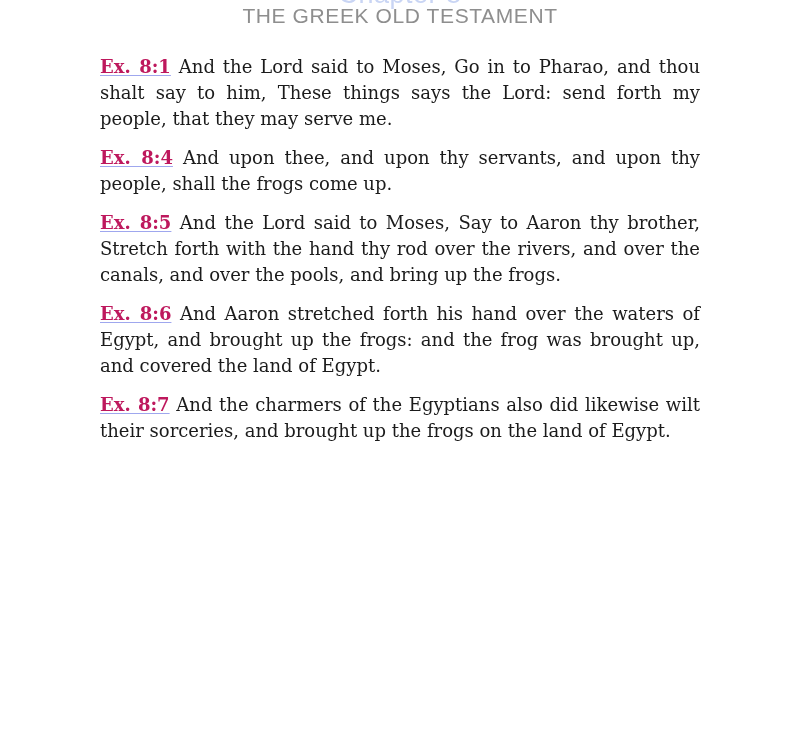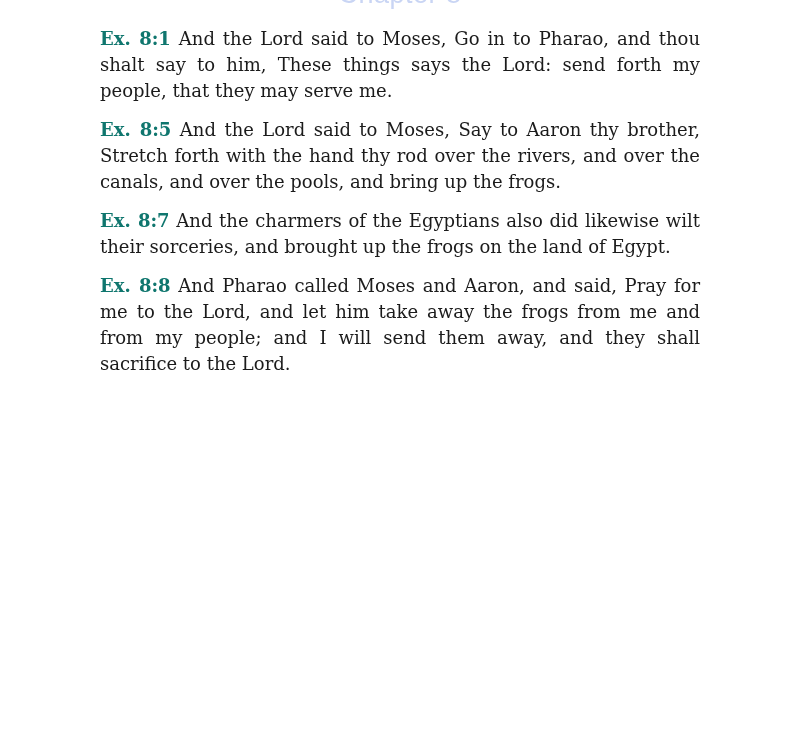--- a/index.html
+++ b/index.html
@@ -47,44 +47,47 @@
     line-height: 26px;
     color: #1b1b1b;
     text-align: justify;
     hyphens: auto;
   }
   .verse {
     margin: 0 0 13px 0;
   }
   .verse-ref {
     font-weight: 700;
-    color: #0f766e;
+    color: #be185d;
+    text-decoration: underline;
     text-decoration-color: #9fa7ee;
     text-decoration-thickness: 1px;
     text-underline-offset: 2px;
     cursor: pointer;
     margin-top: 15px;
   }
 </style>
 </head>
 <body>
 
 <div class="page">
 
   <div class="chapter-heading">Chapter 8</div>
 
+  <div class="page-title">THE GREEK OLD TESTAMENT</div>
 
   <div class="content">
 
     <p class="verse"><a class="verse-ref">Ex. 8:1</a> <span>And the Lord said to Moses, Go in to Pharao, and thou shalt say to him, These things says the Lord: send forth my people, that they may serve me.</span></p>
 
 
 
+    <p class="verse"><a class="verse-ref">Ex. 8:4</a> <span>And upon thee, and upon thy servants, and upon thy people, shall the frogs come up.</span></p>
 
     <p class="verse"><a class="verse-ref">Ex. 8:5</a> <span>And the Lord said to Moses, Say to Aaron thy brother, Stretch forth with the hand thy rod over the rivers, and over the canals, and over the pools, and bring up the frogs.</span></p>
 
+    <p class="verse"><a class="verse-ref">Ex. 8:6</a> <span>And Aaron stretched forth his hand over the waters of Egypt, and brought up the frogs: and the frog was brought up, and covered the land of Egypt.</span></p>
 
     <p class="verse"><a class="verse-ref">Ex. 8:7</a> <span>And the charmers of the Egyptians also did likewise wilt their sorceries, and brought up the frogs on the land of Egypt.</span></p>
 
-    <p class="verse"><a class="verse-ref">Ex. 8:8</a> <span>And Pharao called Moses and Aaron, and said, Pray for me to the Lord, and let him take away the frogs from me and from my people; and I will send them away, and they shall sacrifice to the Lord.</span></p>
 
   </div>
 </div>
 
 </body></html>

